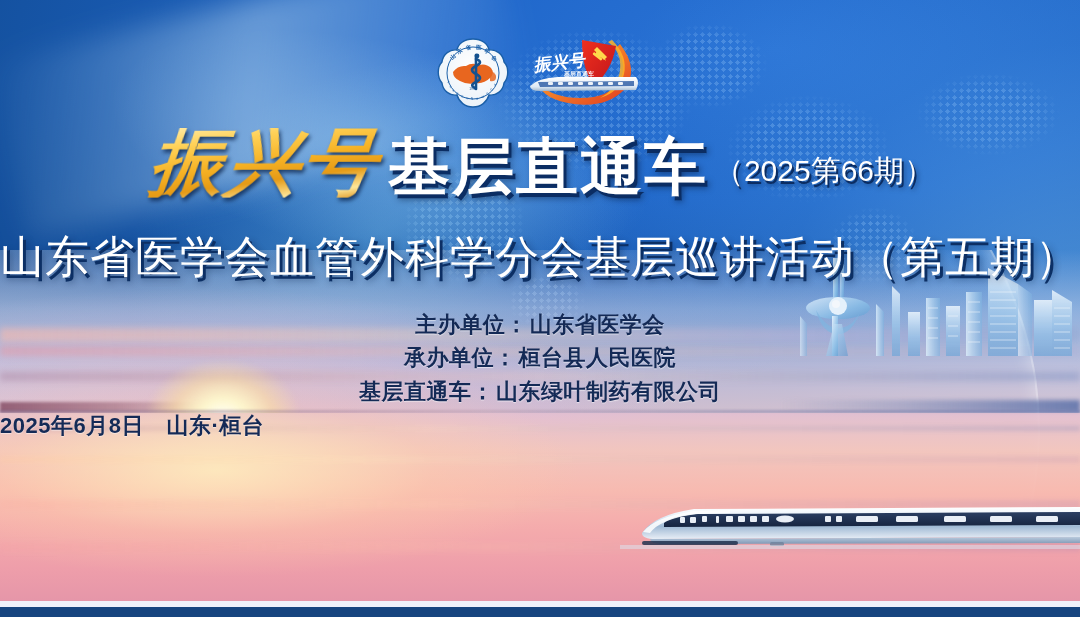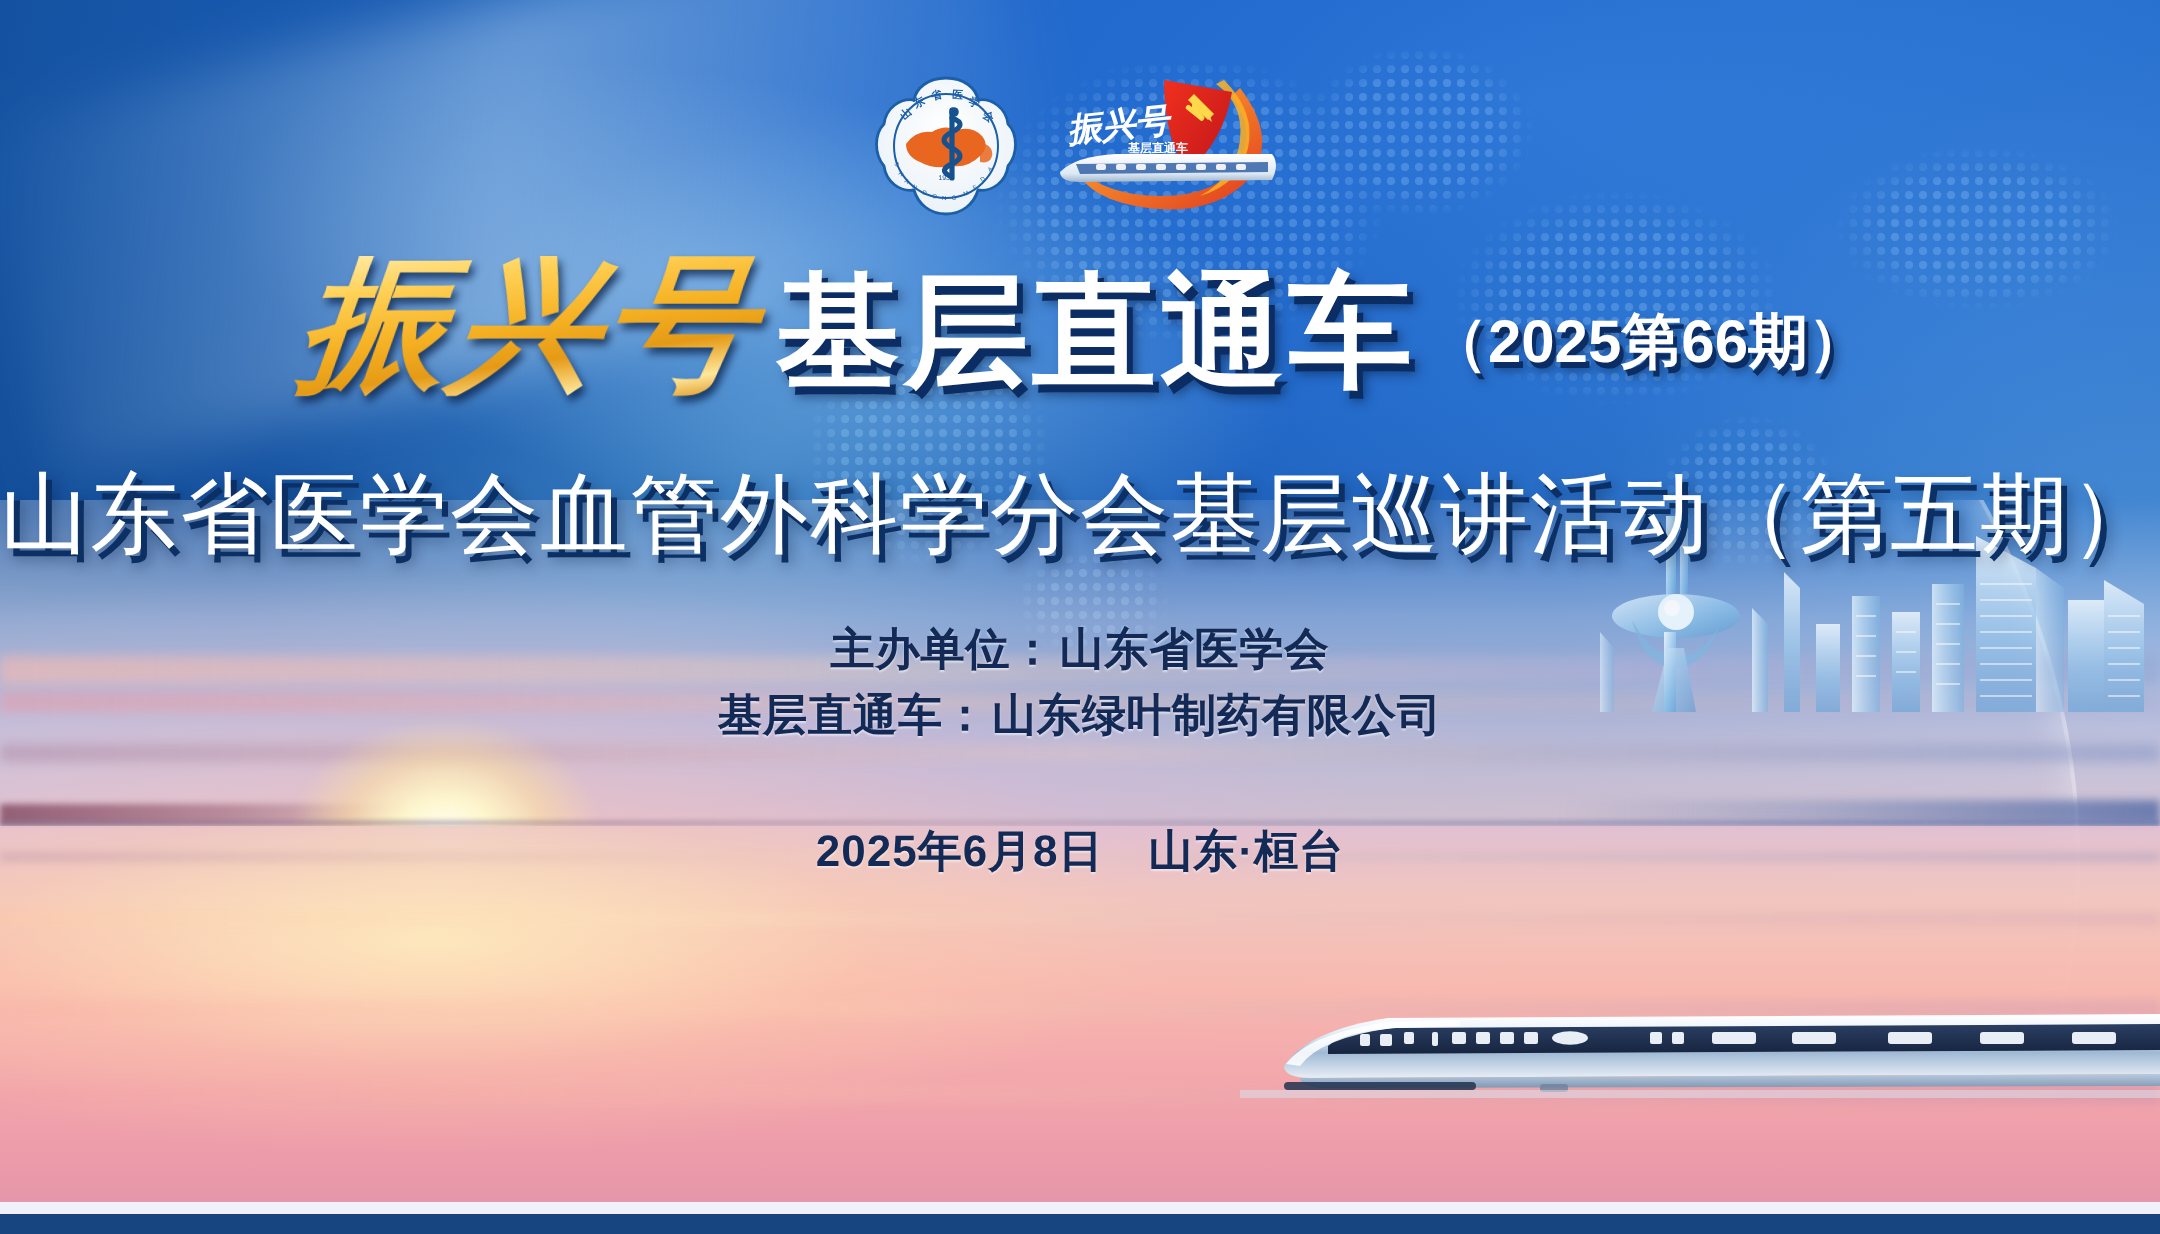--- a/index.html
+++ b/index.html
@@ -178,21 +178,21 @@
     filter:drop-shadow(2px 3px 2px rgba(5,30,70,.75));
     transform:skewX(-6deg);
     padding:0 4px;
   }
   .title-main {
     font-size:62px; font-weight:bold; color:#fff; letter-spacing:2px;
     line-height:1;
     text-shadow:3px 4px 0 #0b2d63, 4px 5px 6px rgba(3,20,50,.55);
   }
   .title-issue {
-    font-size:30px; font-weight:bold; color:#fff; letter-spacing:0px;
+    font-size:30px; font-weight:normal; color:#fff; letter-spacing:0px;
     padding-bottom:6px;
     text-shadow:2px 3px 0 #0b2d63, 3px 4px 5px rgba(3,20,50,.5);
   }
 
   .subtitle {
     position:absolute; left:0; right:0; top:228px;
     text-align:center;
     font-size:44px; font-weight:normal; color:#fff; letter-spacing:1px;
     text-shadow:3px 4px 0 #0c2f64, 4px 5px 7px rgba(3,20,50,.45);
     white-space:nowrap;
@@ -205,21 +205,21 @@
   }
   .org-line {
     font-size:22px; font-weight:bold; color:#142a56;
     line-height:1.52; letter-spacing:.5px;
     text-shadow:0 1px 1px rgba(255,255,255,.55);
   }
   .org-label { margin-right:2px; }
 
   .date-line {
     position:absolute; left:0; right:0; top:411px;
-    text-align:center;
+    text-align:left;
     font-size:22px; font-weight:bold; color:#142a56; letter-spacing:.5px;
     text-shadow:0 1px 1px rgba(255,255,255,.5);
   }
 
   
   .bar-white { position:absolute; left:0; right:0; bottom:10px; height:6px; background:#eff2fa; }
   .bar-navy  { position:absolute; left:0; right:0; bottom:0;  height:10px; background:#17457f; }
 </style>
 </head>
 <body>
@@ -490,20 +490,23 @@
     <span class="title-issue">（2025第66期）</span>
   </div>
 
   <div class="subtitle">山东省医学会血管外科学分会基层巡讲活动（第五期）</div>
 
   <div class="orgs">
     <div class="org-line">
       <span class="org-label">主办单位：</span><span>山东省医学会</span>
     </div>
     <div class="org-line">
+      <span class="org-label">承办单位：</span><span>桓台县人民医院</span>
+    </div>
+    <div class="org-line">
       <span class="org-label">基层直通车：</span><span>山东绿叶制药有限公司</span>
     </div>
   </div>
 
   <div class="date-line">2025年6月8日　山东·桓台</div>
 
   <div class="bar-white"></div>
   <div class="bar-navy"></div>
 </div>
 

